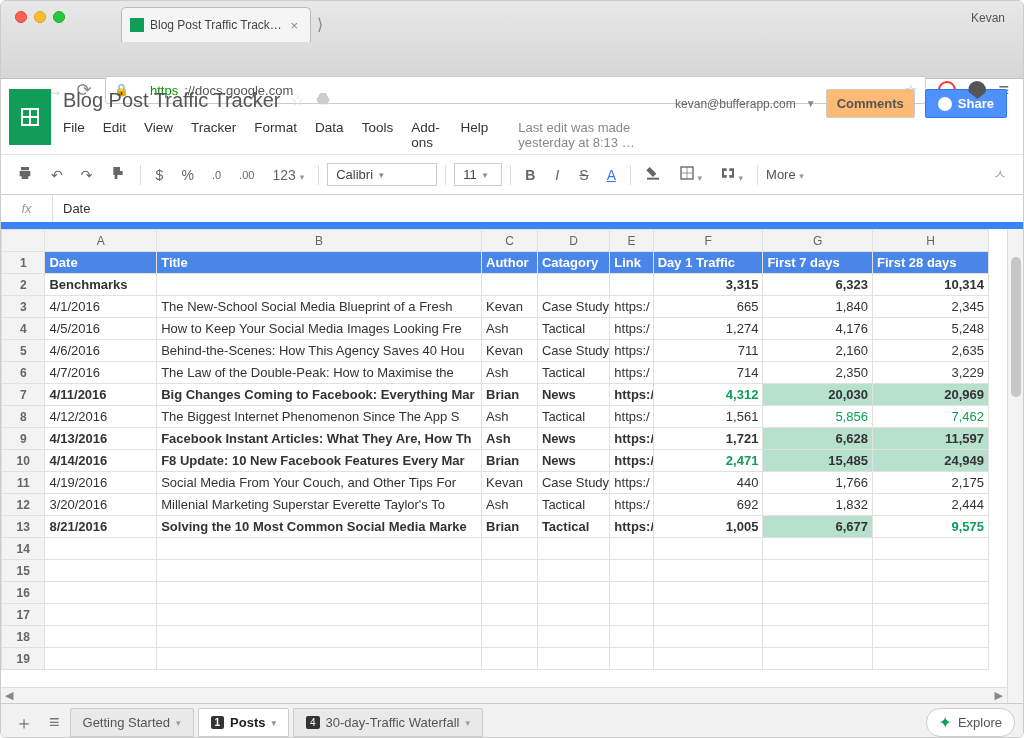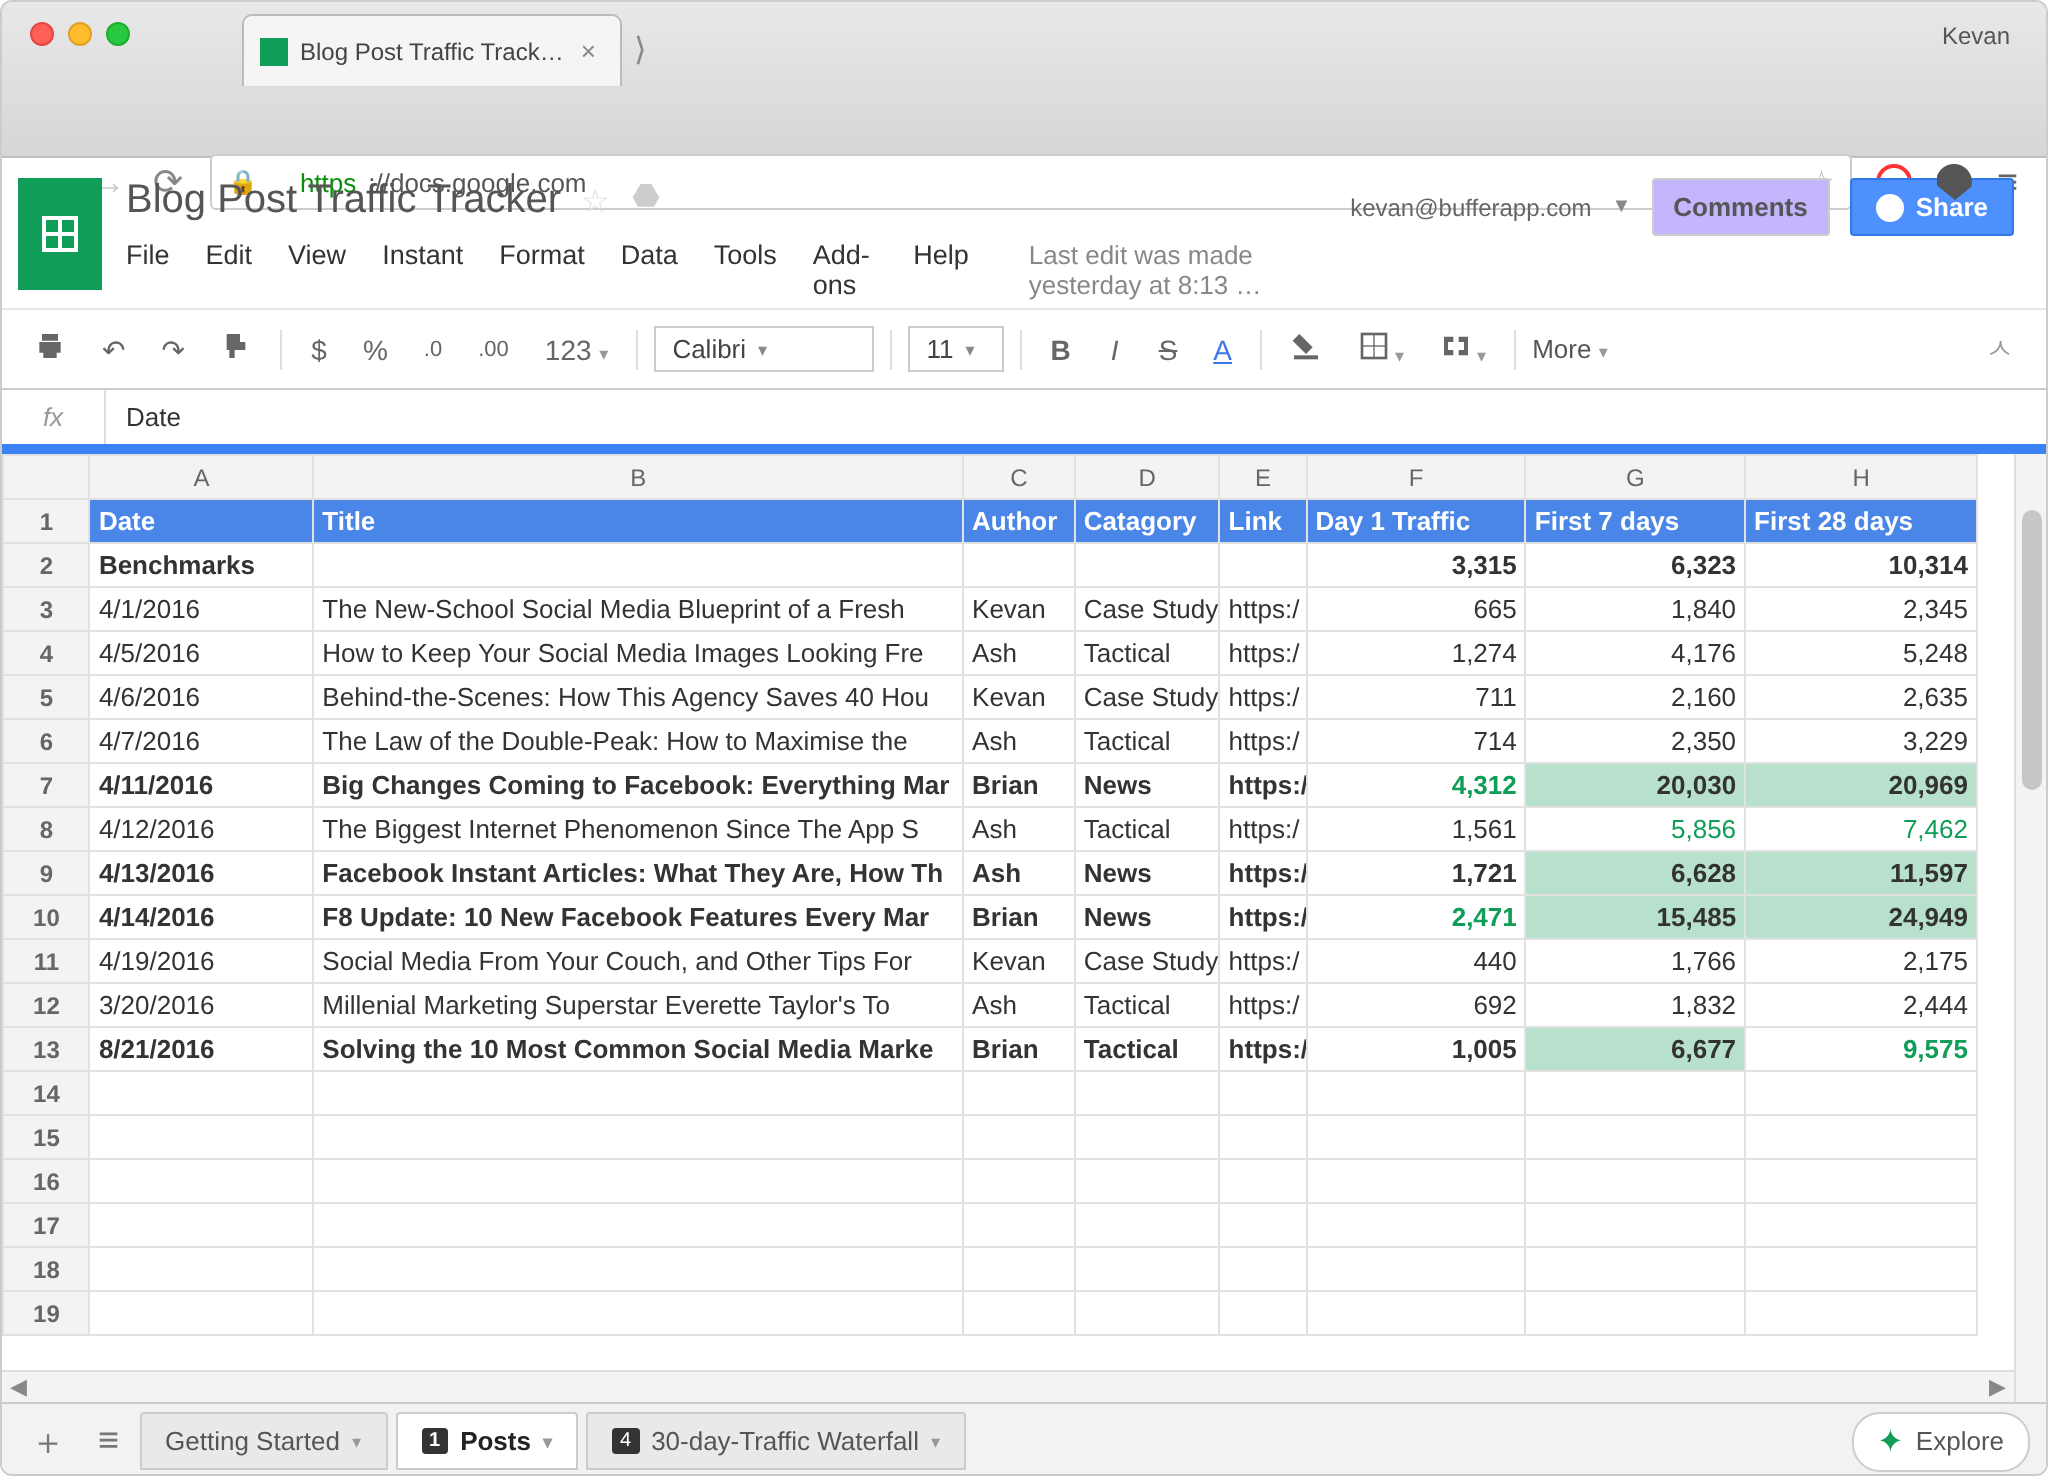--- a/index.html
+++ b/index.html
@@ -39,38 +39,38 @@
 .gs-logo svg{ fill:#fff; }
 .gs-titleblock{ flex:1; }
 .gs-title{ font-size:20px; color:#555; display:flex; align-items:center; gap:10px; }
 .titstar{ color:#ddd; font-size:16px; }
 .drive-ico{ color:#ccc; font-size:16px; }
 .gs-menus{ display:flex; gap:18px; padding:8px 0 4px 0; font-size:13.5px; color:#333; }
 .gs-status{ color:#888; font-size:13px; padding-left:12px; }
 .gs-right{ display:flex; align-items:center; gap:10px; }
 .gs-email{ font-size:12px; color:#666; }
 .gs-caret{ color:#888; font-size:10px; }
-.btn-comments{ border:1px solid #ccc; background:#c4b5fd; padding:6px 10px; font-size:13px; font-weight:bold; color:#555; border-radius:2px; }
+.btn-comments{ border:1px solid #ccc; background:#fdba74; padding:6px 10px; font-size:13px; font-weight:bold; color:#555; border-radius:2px; }
 .btn-share{ background:#4d90fe; color:#fff; border:1px solid #3079ed; padding:6px 12px; font-size:13px; font-weight:bold; border-radius:2px; display:flex; align-items:center; gap:6px; }
 .btn-share .p{ width:14px; height:14px; background:#fff; border-radius:50%; position:relative; }
 
 
 .toolbar{ display:flex; align-items:center; gap:6px; padding:6px 10px; border-top:1px solid #e6e6e6; border-bottom:1px solid #ccc; }
 .tbtn{ padding:4px 6px; color:#666; font-size:14px; min-width:20px; text-align:center; }
 .tsep{ width:1px; height:20px; background:#ddd; margin:0 2px; }
 .tsel{ border:1px solid #ccc; padding:3px 8px; font-size:13px; color:#444; display:flex; align-items:center; gap:6px; }
 .tsel .dd{ color:#888; font-size:9px; }
 .bold{ font-weight:bold; }
 .ital{ font-style:italic; }
 .strike{ text-decoration:line-through; }
 .underl{ text-decoration:underline; color:#3b78e7; }
 .more{ font-size:13px; color:#555; }
 
 
-.fxbar{ display:flex; align-items:center; border-bottom:5px solid #3b82f6; }
+.fxbar{ display:flex; align-items:center; border-bottom:7px solid #3b82f6; }
 .fxlabel{ width:52px; text-align:center; font-style:italic; color:#999; border-right:1px solid #ddd; padding:6px 0; font-size:13px; }
 .fxinput{ flex:1; padding:6px 10px; font-size:13px; color:#333; }
 
 
 .grid-wrap{ position:relative; height:474px; overflow:hidden; }
 .sheet{ border-collapse:collapse; table-layout:fixed; width:988px; font-size:13px; }
 .sheet th, .sheet td{ border:1px solid #e1e1e1; height:22px; padding:2px 4px; overflow:hidden; white-space:nowrap; text-overflow:clip; }
 .sheet thead th{ background:#f3f3f3; color:#666; font-weight:normal; text-align:center; font-size:12px; }
 .rowhdr{ background:#f3f3f3; color:#666; text-align:center; width:42px; font-size:12px; }
 .colA{ width:108px; } .colB{ width:314px; } .colC{ width:54px; } .colD{ width:70px; } .colE{ width:42px; } .colF{ width:106px; } .colG{ width:106px; } .colH{ width:112px; }
@@ -151,21 +151,21 @@
         <span class="drive-ico">
           <svg class="ico" viewBox="0 0 24 24">
               <path fill="#ccc" d="M8 3l8 0 6 10-4 7H6l-4-7z"></path>
             </svg>
         </span>
       </div>
       <div class="gs-menus">
         <span>File</span>
         <span>Edit</span>
         <span>View</span>
-        <span>Instant</span>
+        <span>Tracker</span>
         <span>Format</span>
         <span>Data</span>
         <span>Tools</span>
         <span>Add-ons</span>
         <span>Help</span>
         <span class="gs-status">Last edit was made yesterday at 8:13 …</span>
       </div>
     </div>
     <div class="gs-right">
       <span class="gs-email">kevan@bufferapp.com</span>

